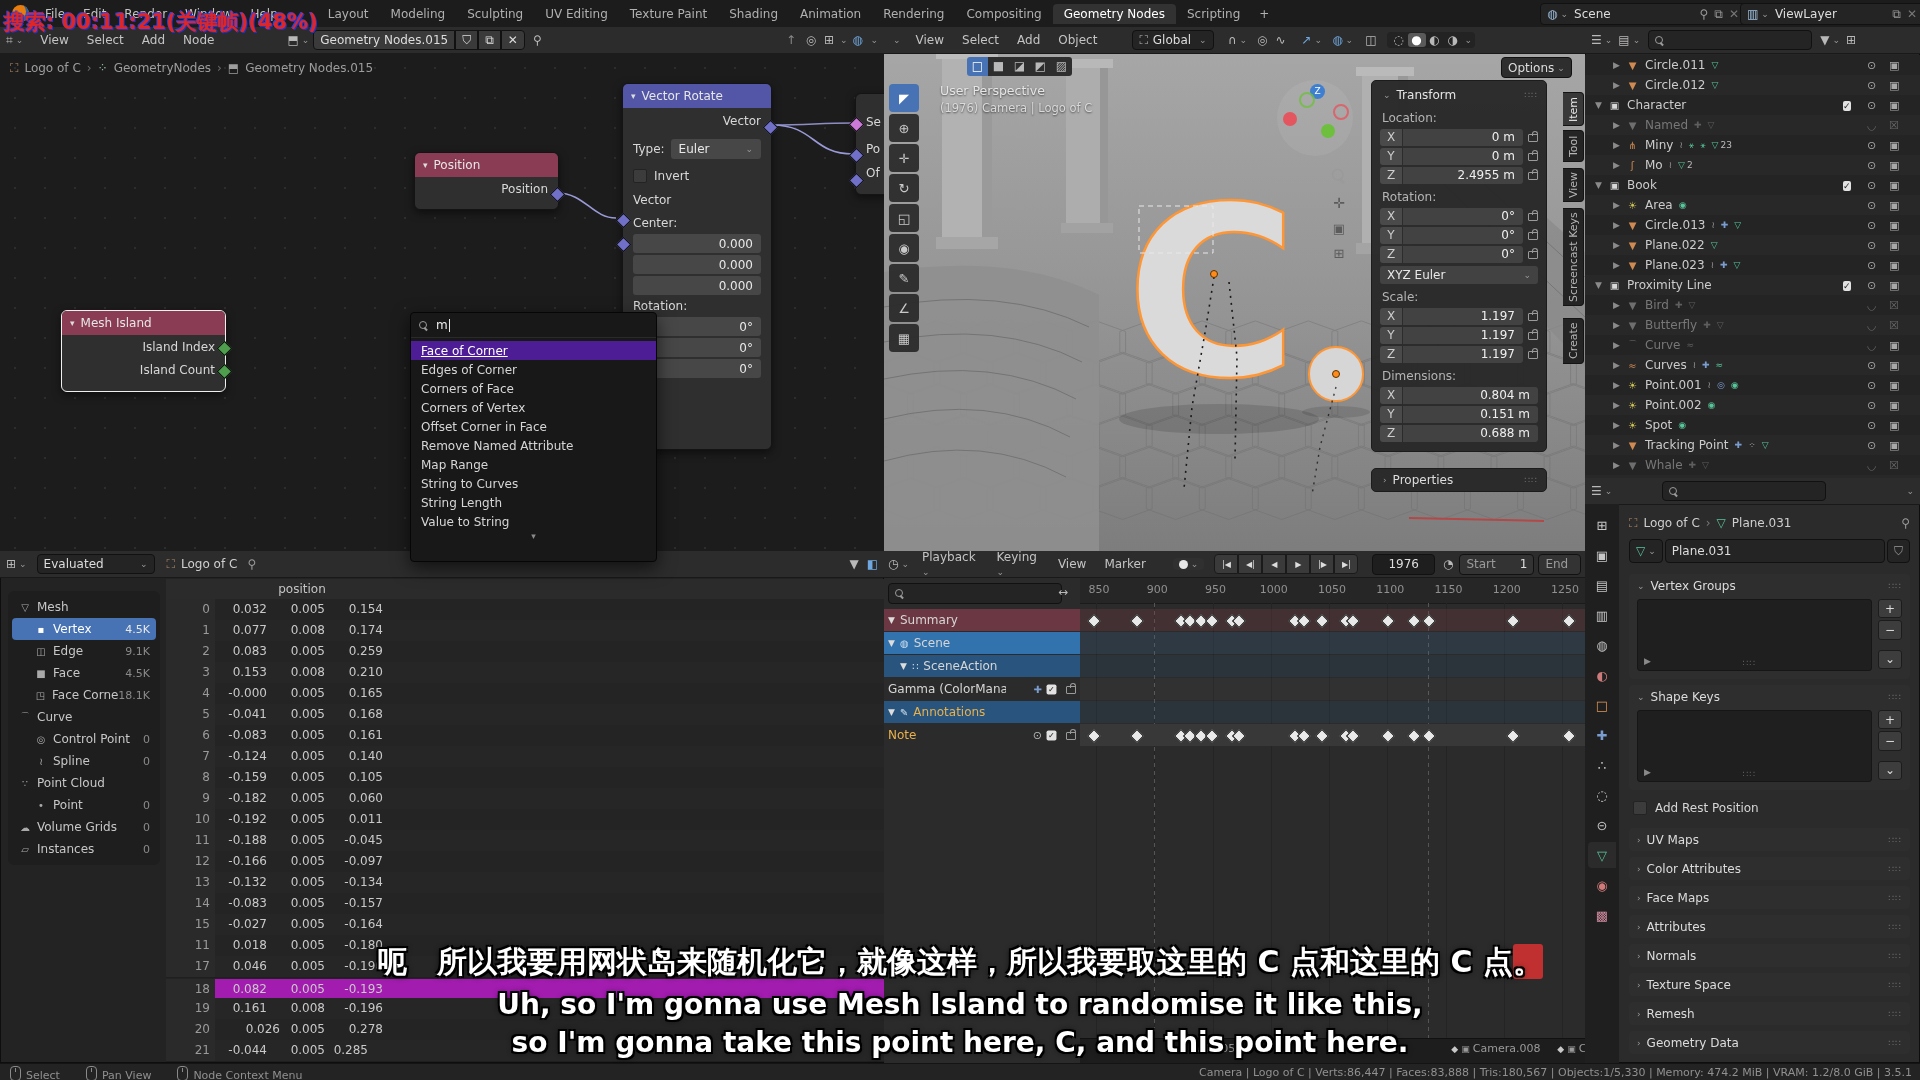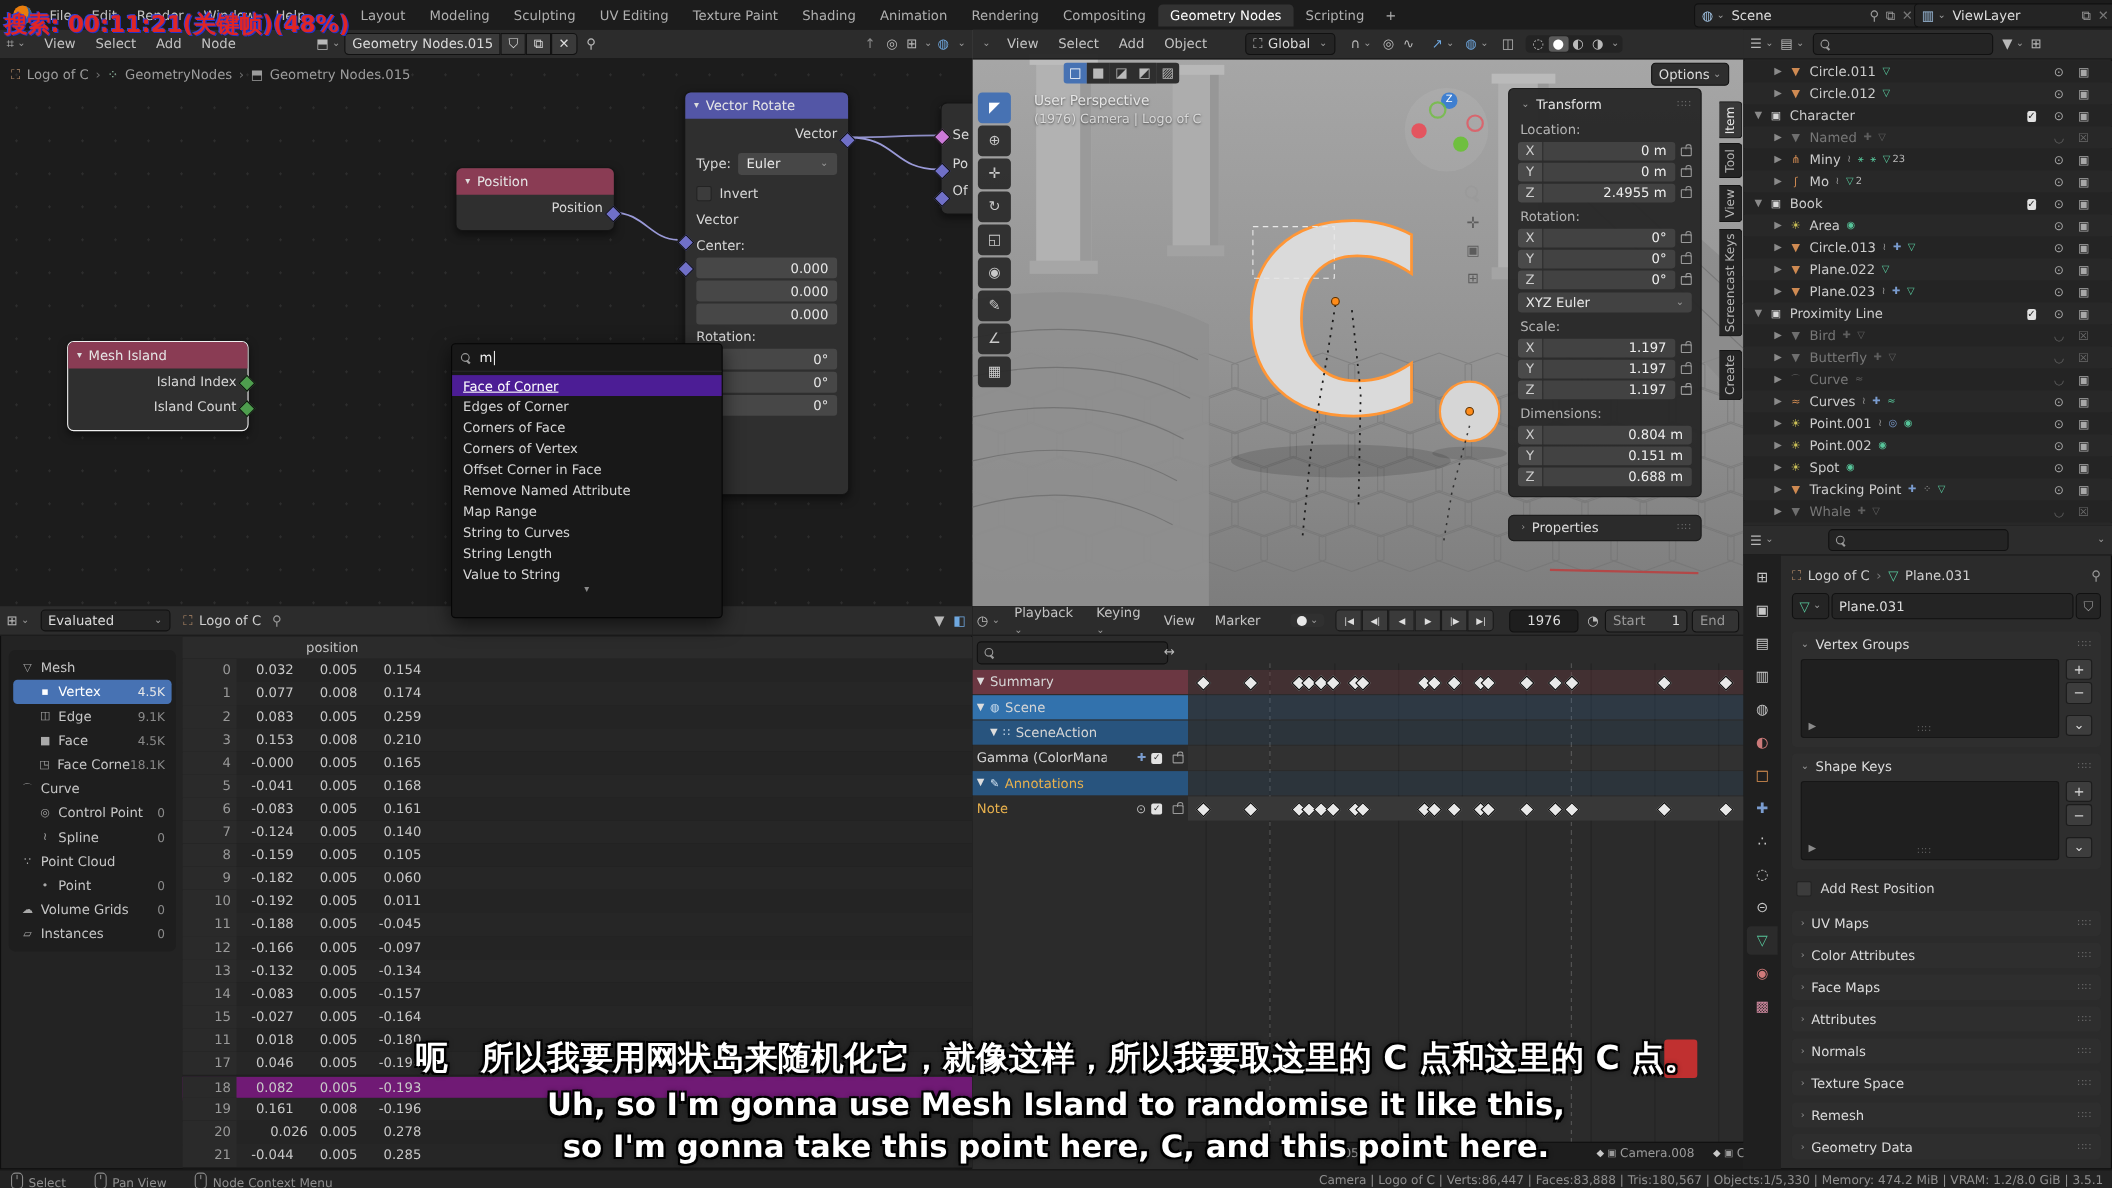--- a/index.html
+++ b/index.html
@@ -1146,21 +1146,21 @@
           <div class="cellL" style="left: 49px; width: 52px; line-height: 21px; position: absolute;">0.018</div>
           <div class="cellL" style="left: 107px; width: 52px; line-height: 21px; position: absolute;">0.005</div>
           <div class="cellL" style="left: 165px; width: 52px; line-height: 21px; position: absolute;">-0.180</div>
         </div>
         <div style="position: absolute; left: 0px; top: 377px; right: 0px; height: 21px; background: rgb(38, 38, 38); border-bottom: 1px solid rgb(31, 31, 31);">
           <div class="cellL" style="left: 0px; width: 44px; line-height: 21px; background: rgb(42, 42, 42); padding-right: 5px; color: rgb(154, 154, 154); position: absolute;">17</div>
           <div class="cellL" style="left: 49px; width: 52px; line-height: 21px; position: absolute;">0.046</div>
           <div class="cellL" style="left: 107px; width: 52px; line-height: 21px; position: absolute;">0.005</div>
           <div class="cellL" style="left: 165px; width: 52px; line-height: 21px; position: absolute;">-0.190</div>
         </div>
-        <div style="position: absolute; left: 0px; top: 400px; right: 0px; height: 21px; background: #701a75; border-bottom: 1px solid rgb(31, 31, 31);">
+        <div style="position: absolute; left: 0px; top: 400px; right: 0px; height: 21px; background: #a21caf; border-bottom: 1px solid rgb(31, 31, 31);">
           <div class="cellL" style="left: 0px; width: 44px; line-height: 21px; background: rgb(42, 42, 42); padding-right: 5px; color: rgb(154, 154, 154); position: absolute;">18</div>
           <div class="cellL" style="left: 49px; width: 52px; line-height: 21px; position: absolute;">0.082</div>
           <div class="cellL" style="left: 107px; width: 52px; line-height: 21px; position: absolute;">0.005</div>
           <div class="cellL" style="left: 165px; width: 52px; line-height: 21px; position: absolute;">-0.193</div>
         </div>
         <div style="position: absolute; left: 0px; top: 419px; right: 0px; height: 21px; background: rgb(38, 38, 38); border-bottom: 1px solid rgb(31, 31, 31);">
           <div class="cellL" style="left: 0px; width: 44px; line-height: 21px; background: rgb(42, 42, 42); padding-right: 5px; color: rgb(154, 154, 154); position: absolute;">19</div>
           <div class="cellL" style="left: 49px; width: 52px; line-height: 21px; position: absolute;">0.161</div>
           <div class="cellL" style="left: 107px; width: 52px; line-height: 21px; position: absolute;">0.008</div>
           <div class="cellL" style="left: 165px; width: 52px; line-height: 21px; position: absolute;">-0.196</div>
@@ -1168,21 +1168,21 @@
         <div style="position: absolute; left: 0px; top: 440px; right: 0px; height: 21px; background: rgb(36, 36, 36); border-bottom: 1px solid rgb(31, 31, 31);">
           <div class="cellL" style="left: 0px; width: 44px; line-height: 21px; background: rgb(42, 42, 42); padding-right: 5px; color: rgb(154, 154, 154); position: absolute;">20</div>
           <div class="cellL" style="left: 62px; width: 52px; line-height: 21px; position: absolute;">0.026</div>
           <div class="cellL" style="left: 107px; width: 52px; line-height: 21px; position: absolute;">0.005</div>
           <div class="cellL" style="left: 165px; width: 52px; line-height: 21px; position: absolute;">0.278</div>
         </div>
         <div style="position: absolute; left: 0px; top: 461px; right: 0px; height: 21px; background: rgb(38, 38, 38); border-bottom: 1px solid rgb(31, 31, 31);">
           <div class="cellL" style="left: 0px; width: 44px; line-height: 21px; background: rgb(42, 42, 42); padding-right: 5px; color: rgb(154, 154, 154); position: absolute;">21</div>
           <div class="cellL" style="left: 49px; width: 52px; line-height: 21px; position: absolute;">-0.044</div>
           <div class="cellL" style="left: 107px; width: 52px; line-height: 21px; position: absolute;">0.005</div>
-          <div class="cellL" style="left: 165px; width: 52px; line-height: 21px; position: absolute;">0.285</div>
+          <div class="cellL" style="left: 150px; width: 52px; line-height: 21px; position: absolute;">0.285</div>
         </div>
       </div>
   </div>
 
   <div class="editor" id="timeline" style="left:884px;top:551px;width:701px;height:512px;background:#2a2a2a;">
     <div class="hdr" style="height:26px;padding:0 4px;position:relative;z-index:5;">
       <span class="icon">◷</span>
         <span class="chev">⌄</span>
       <div class="row" id="tl-menus" style="margin-left:4px;">
           <span class="menu-item">Playback<span class="chev"> ⌄</span></span>
@@ -1213,20 +1213,31 @@
       <span class="pillfield" style="margin-left:4px;height:19px;background:#333;max-width:46px;overflow:hidden;">
         <span style="color:#9a9a9a;margin-right:12px;">End</span>
           <span>2</span>
       </span>
     </div>
     <div id="tl-body" style="position:absolute;left:0;top:26px;right:0;bottom:0;background:#2b2b2b;overflow:hidden;">
       <div class="pillfield abs" style="left:4px;top:6px;width:160px;height:19px;">
           <span class="mag"></span>
         </div>
       <span class="icon abs" style="left:174px;top:8px;">↔</span>
+      <div id="tl-ruler" style="position:absolute;left:196px;top:0;right:0;height:26px;background:#262626;border-bottom:1px solid #1b1b1b;">
+          <span style="position: absolute; left: 2px; top: 6px; width: 34px; text-align: center; color: rgb(144, 144, 144); font-size: 11px;">850</span>
+          <span style="position: absolute; left: 60.25px; top: 6px; width: 34px; text-align: center; color: rgb(144, 144, 144); font-size: 11px;">900</span>
+          <span style="position: absolute; left: 118.5px; top: 6px; width: 34px; text-align: center; color: rgb(144, 144, 144); font-size: 11px;">950</span>
+          <span style="position: absolute; left: 176.75px; top: 6px; width: 34px; text-align: center; color: rgb(144, 144, 144); font-size: 11px;">1000</span>
+          <span style="position: absolute; left: 235px; top: 6px; width: 34px; text-align: center; color: rgb(144, 144, 144); font-size: 11px;">1050</span>
+          <span style="position: absolute; left: 293.25px; top: 6px; width: 34px; text-align: center; color: rgb(144, 144, 144); font-size: 11px;">1100</span>
+          <span style="position: absolute; left: 351.5px; top: 6px; width: 34px; text-align: center; color: rgb(144, 144, 144); font-size: 11px;">1150</span>
+          <span style="position: absolute; left: 409.75px; top: 6px; width: 34px; text-align: center; color: rgb(144, 144, 144); font-size: 11px;">1200</span>
+          <span style="position: absolute; left: 468px; top: 6px; width: 34px; text-align: center; color: rgb(144, 144, 144); font-size: 11px;">1250</span>
+        </div>
       <div id="tl-keyarea" style="position:absolute;left:196px;top:26px;right:0;bottom:0;">
           <div style="position: absolute; left: 16px; top: 0px; bottom: 0px; width: 1px; background: rgb(36, 36, 36);"></div>
           <div style="position: absolute; left: 74.25px; top: 0px; bottom: 0px; width: 1px; background: rgb(36, 36, 36);"></div>
           <div style="position: absolute; left: 132.5px; top: 0px; bottom: 0px; width: 1px; background: rgb(36, 36, 36);"></div>
           <div style="position: absolute; left: 190.75px; top: 0px; bottom: 0px; width: 1px; background: rgb(36, 36, 36);"></div>
           <div style="position: absolute; left: 249px; top: 0px; bottom: 0px; width: 1px; background: rgb(36, 36, 36);"></div>
           <div style="position: absolute; left: 307.25px; top: 0px; bottom: 0px; width: 1px; background: rgb(36, 36, 36);"></div>
           <div style="position: absolute; left: 365.5px; top: 0px; bottom: 0px; width: 1px; background: rgb(36, 36, 36);"></div>
           <div style="position: absolute; left: 423.75px; top: 0px; bottom: 0px; width: 1px; background: rgb(36, 36, 36);"></div>
           <div style="position: absolute; left: 482px; top: 0px; bottom: 0px; width: 1px; background: rgb(36, 36, 36);"></div>

